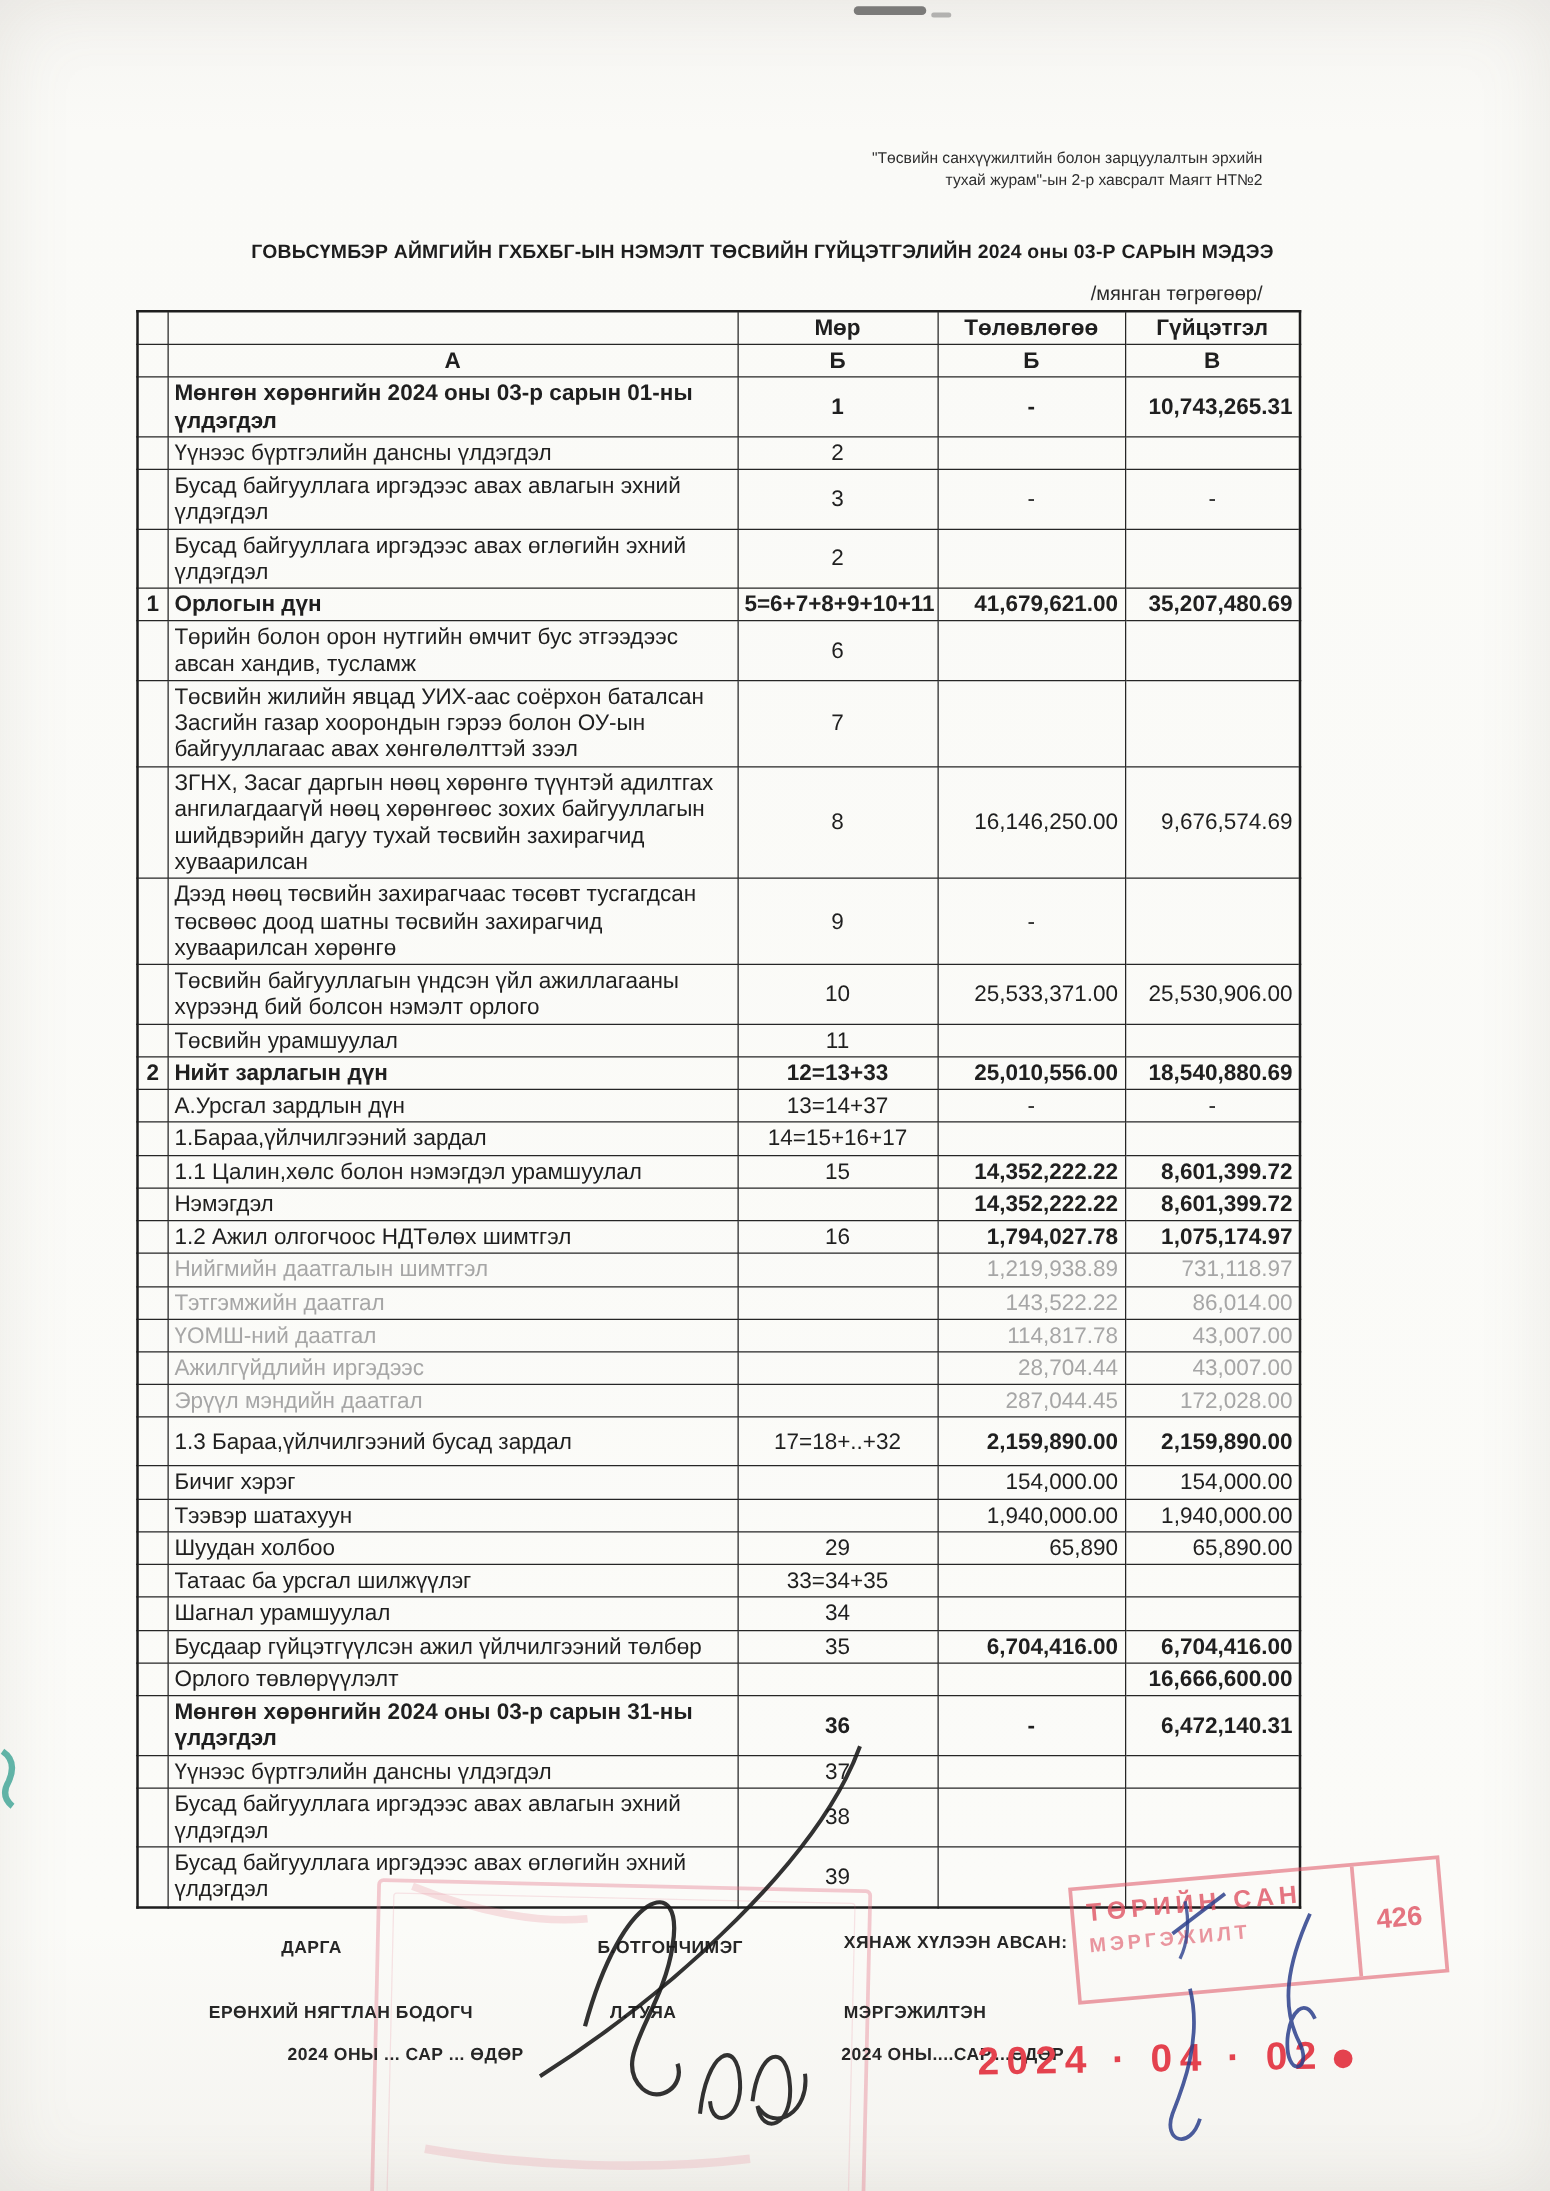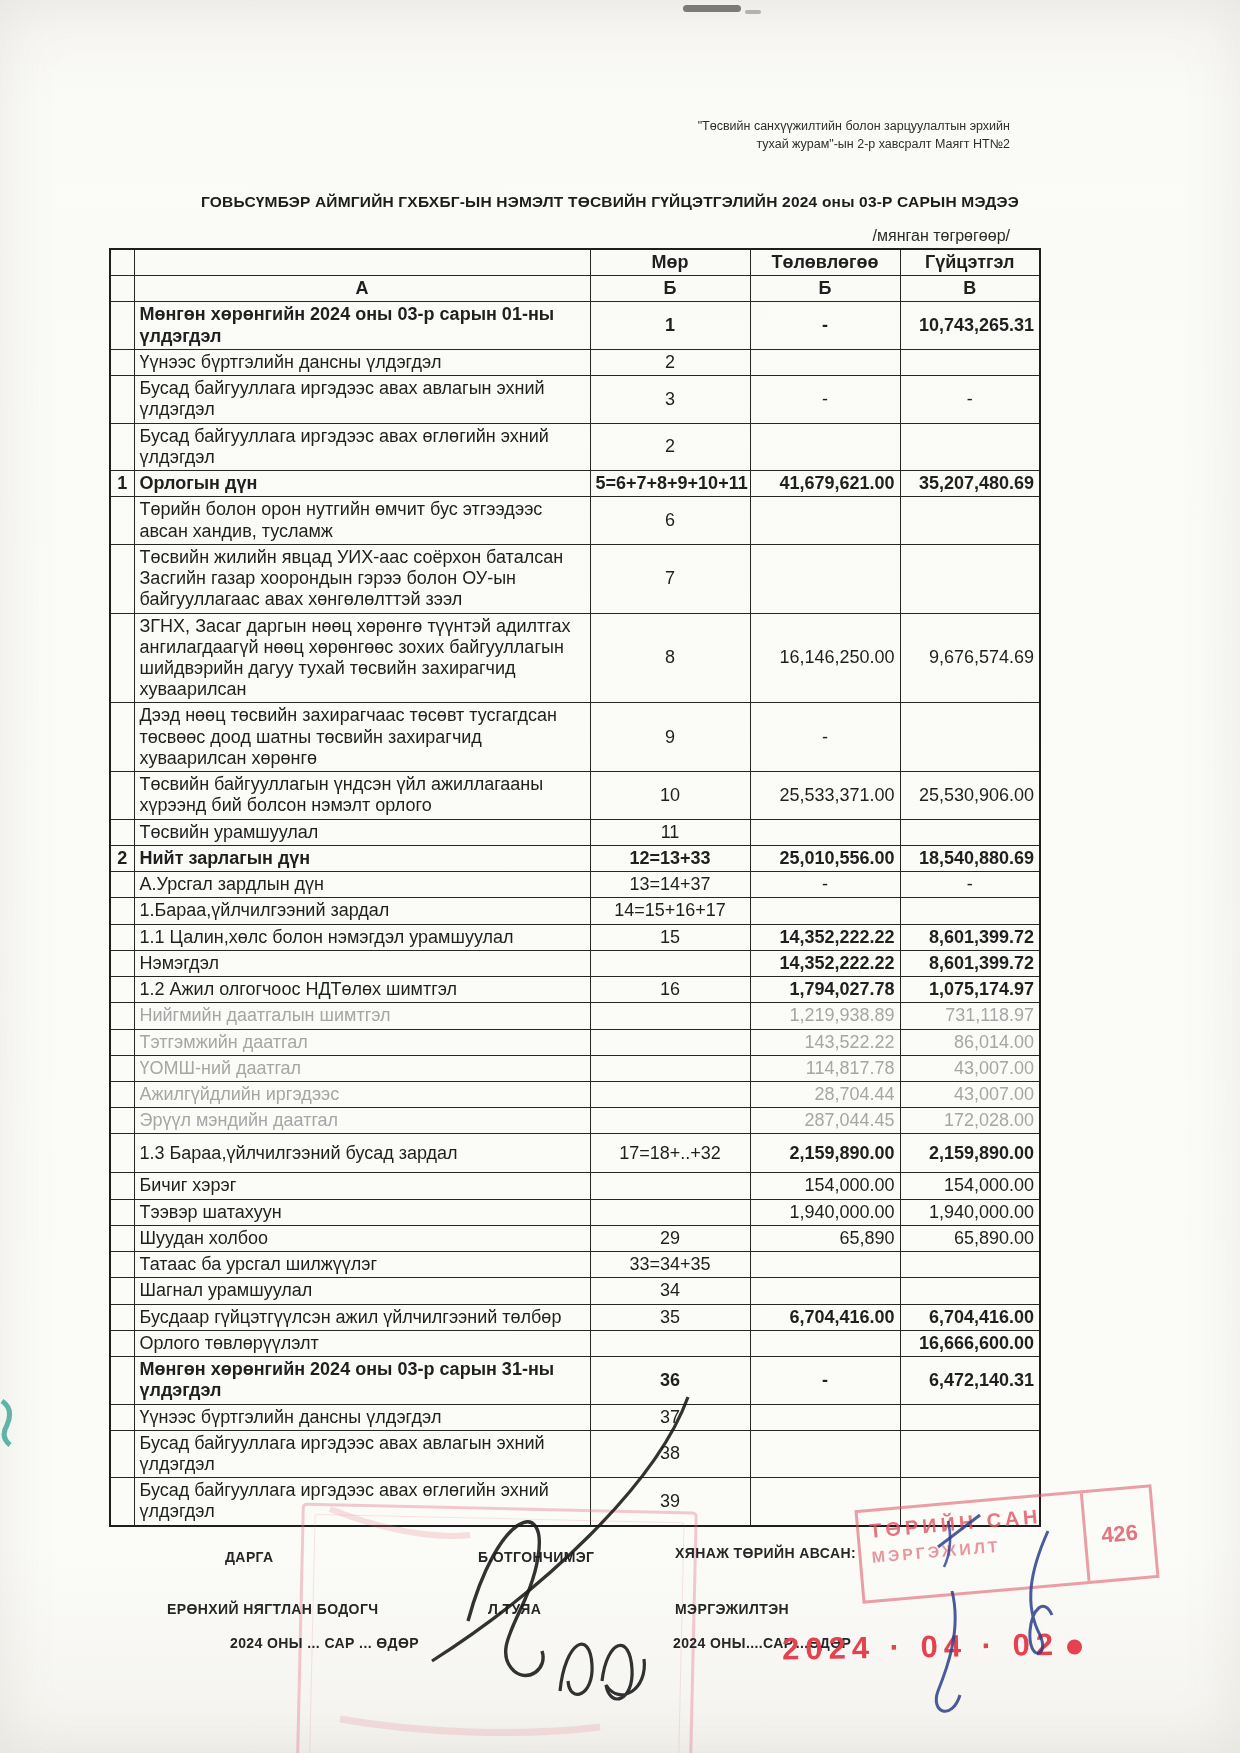--- a/index.html
+++ b/index.html
@@ -379,21 +379,21 @@
     <div class="stamp-treasury">
       <div class="stext">
         <div class="l1">ТӨРИЙН САН</div>
         <div class="l2">МЭРГЭЖИЛТ</div>
       </div>
       <div class="snum">426</div>
     </div>
 
     <span class="lbl" id="darga-label">ДАРГА</span>
     <span class="lbl" id="darga-name">Б.ОТГОНЧИМЭГ</span>
-    <span class="lbl" id="received-label">ХЯНАЖ ТӨРИЙН АВСАН:</span>
+    <span class="lbl" id="received-label">ХЯНАЖ ХҮЛЭЭН АВСАН:</span>
     <span class="lbl" id="acct-label">ЕРӨНХИЙ НЯГТЛАН БОДОГЧ</span>
     <span class="lbl" id="acct-name">Л.ТУЯА</span>
     <span class="lbl" id="specialist-label">МЭРГЭЖИЛТЭН</span>
     <span class="lbl" id="date-left">2024 ОНЫ ... САР ... ӨДӨР</span>
     <span class="lbl" id="date-right">2024 ОНЫ....САР....ӨДӨР</span>
 
     <div class="stamp-date"><span>2024 · 04 · 02</span><span class="dot"></span></div>
 
     <svg class="ink-overlay" viewBox="0 0 1240 700">
 

